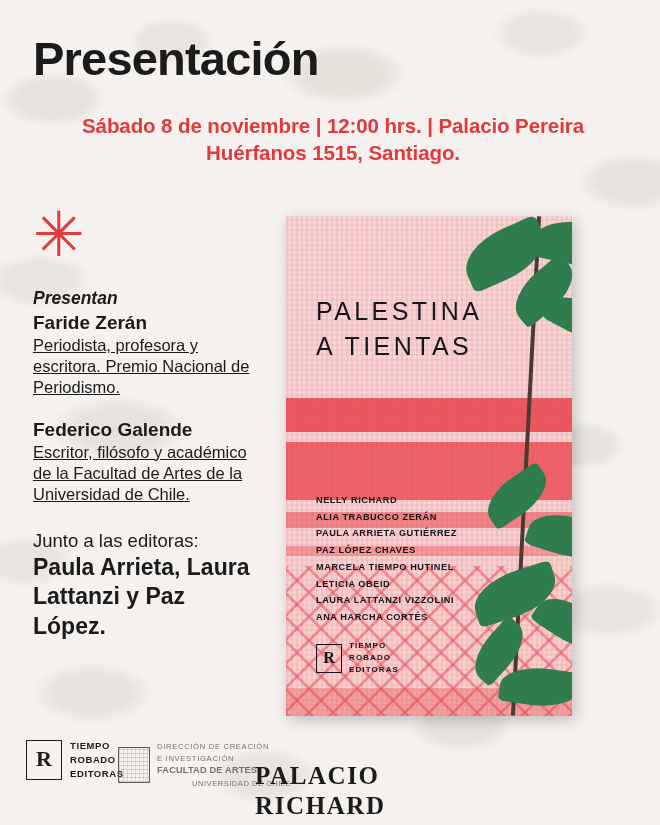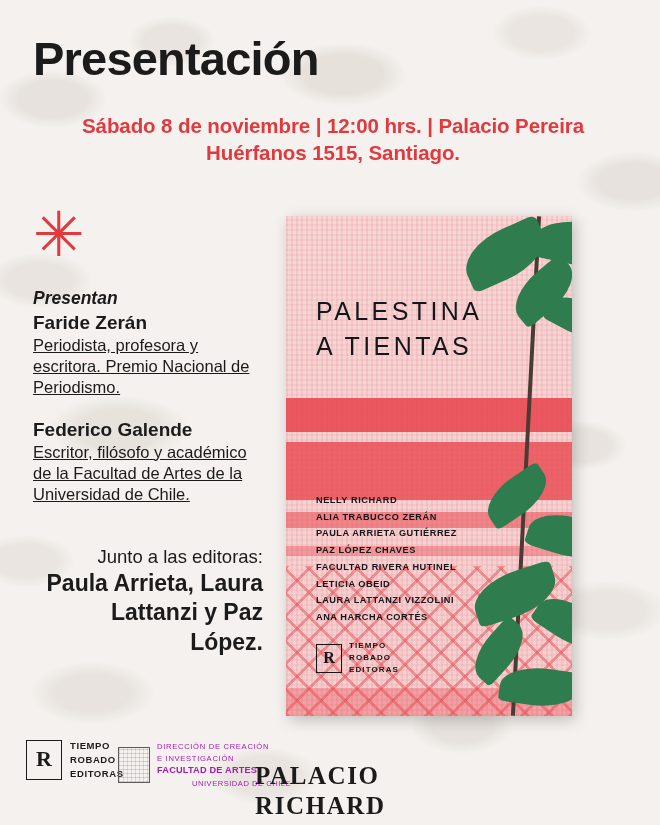--- a/index.html
+++ b/index.html
@@ -109,21 +109,21 @@
     font-weight: bold;
     line-height: 1.22;
   }
   .person-desc {
     font-size: 16.5px;
     line-height: 1.28;
     margin-top: 1px;
     text-decoration: underline;
   }
   .person-block-2 { margin-top: 19px; }
-  .editors-block { margin-top: 40px; text-align: right; }
+  .editors-block { margin-top: 24px; }
   .editors-intro {
     font-size: 18.5px;
     line-height: 1.3;
   }
   .editors-names {
     font-size: 23px;
     font-weight: bold;
     line-height: 1.28;
   }
 
@@ -266,21 +266,21 @@
     line-height: 1.45;
   }
 
   .logo-facultad {
     position: absolute;
     left: 118px;
     top: 6px;
     display: flex;
     align-items: center;
     gap: 7px;
-    color: #a21caf;
+    color: #737373;
   }
   .logo-facultad .crest {
     width: 30px;
     height: 34px;
     border: 1.3px solid #5a5a5a;
     background:
       repeating-linear-gradient(0deg, rgba(0,0,0,0.14) 0 1px, transparent 1px 4px),
       repeating-linear-gradient(90deg, rgba(0,0,0,0.1) 0 1px, transparent 1px 4px);
   }
   .logo-facultad .txt {
@@ -366,21 +366,21 @@
       <div class="book-title">
         <div>PALESTINA</div>
         <div>A TIENTAS</div>
       </div>
 
       <div class="contributors">
         <div>NELLY RICHARD</div>
         <div>ALIA TRABUCCO ZERÁN</div>
         <div>PAULA ARRIETA GUTIÉRREZ</div>
         <div>PAZ LÓPEZ CHAVES</div>
-        <div>FACULTAD RIVERA HUTINEL</div>
+        <div>MARCELA TIEMPO HUTINEL</div>
         <div>LETICIA OBEID</div>
         <div>LAURA LATTANZI VIZZOLINI</div>
         <div>ANA HARCHA CORTÉS</div>
       </div>
 
       <div class="cover-publisher">
         <div class="mark">R</div>
         <div class="pub-text">
           <div>TIEMPO</div>
           <div>ROBADO</div>

